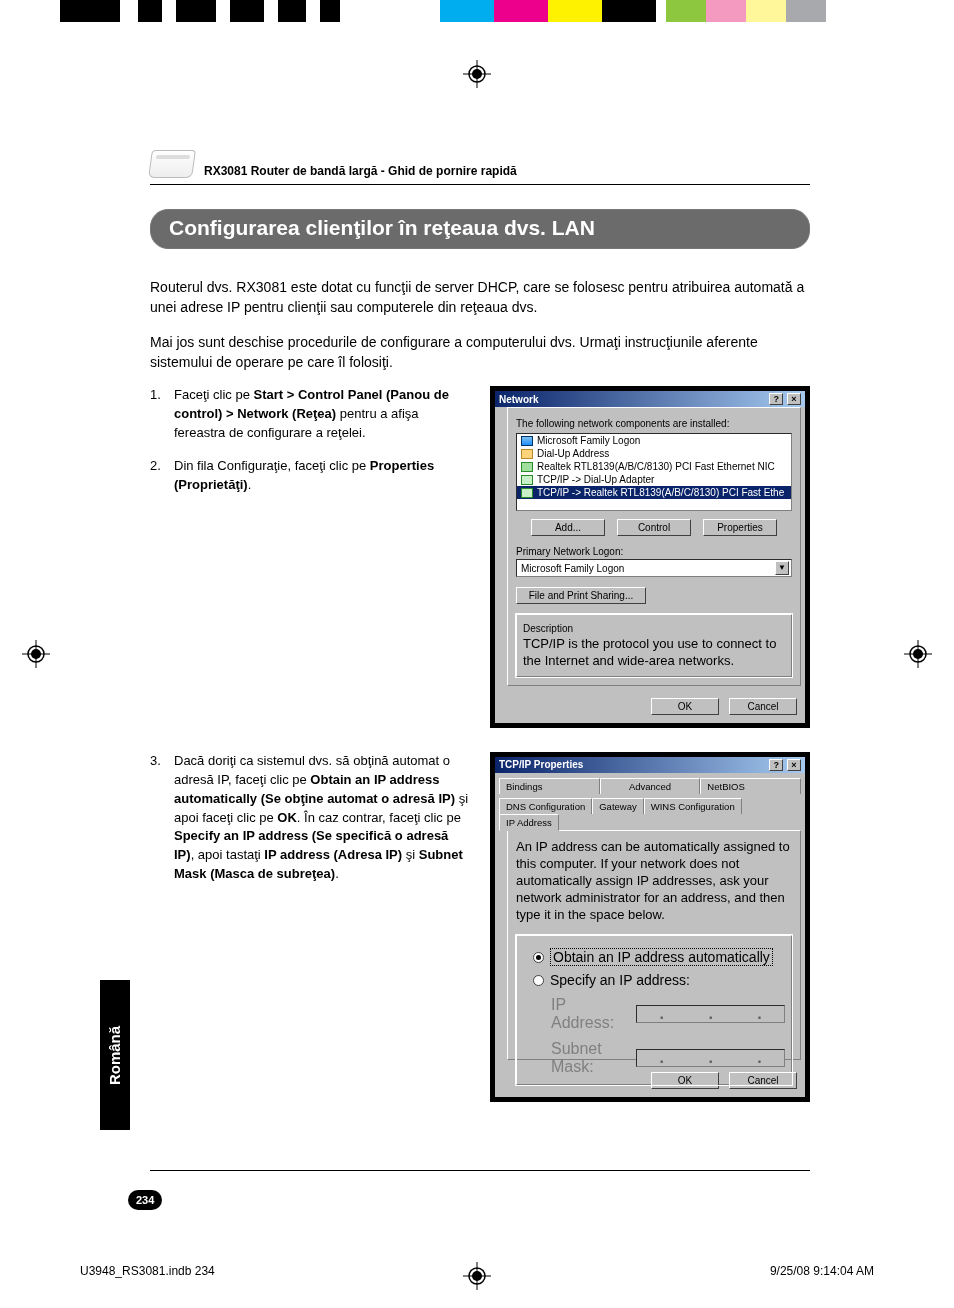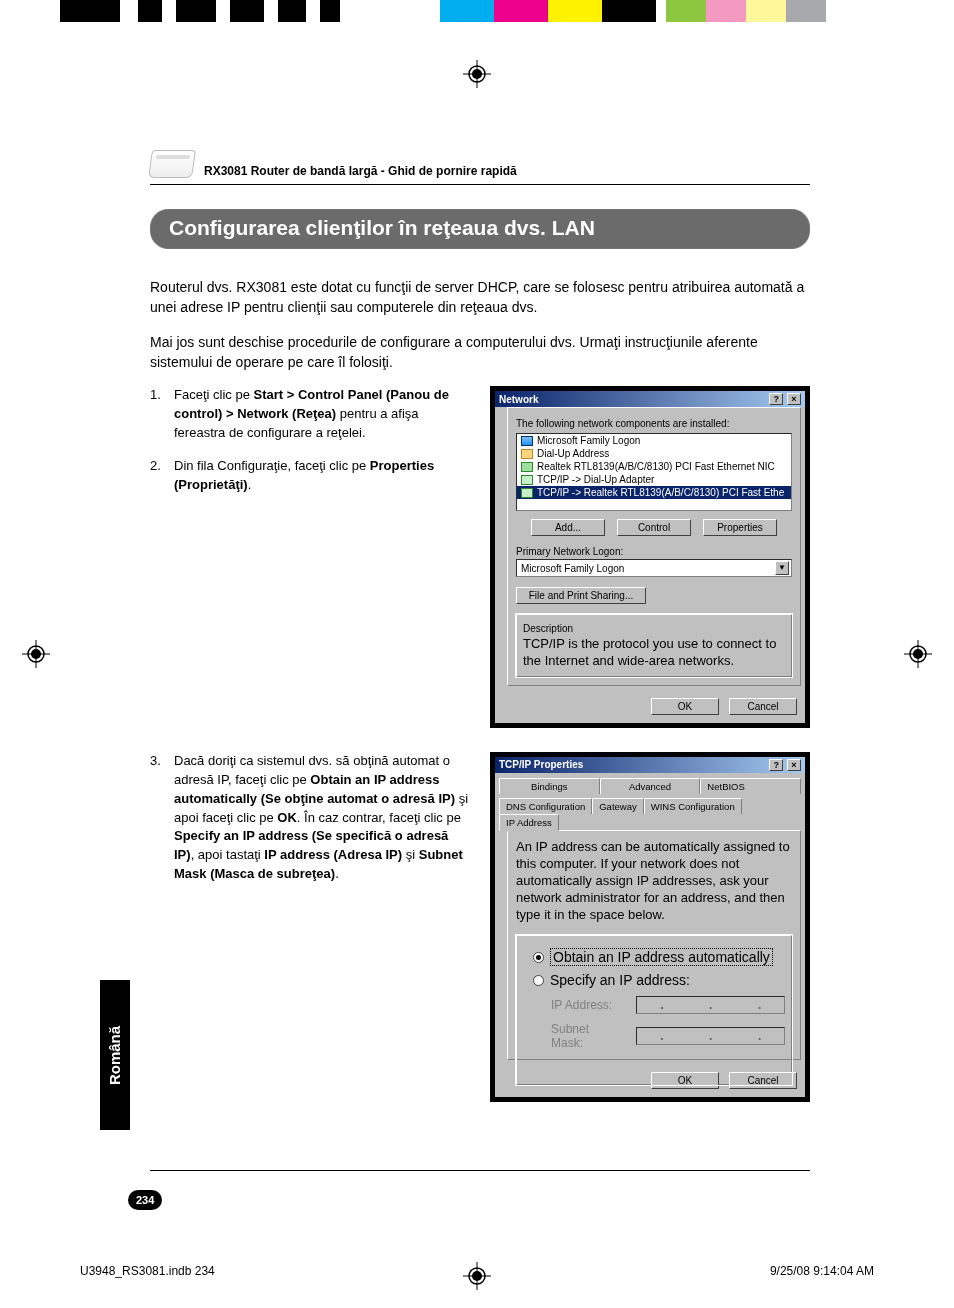--- a/index.html
+++ b/index.html
@@ -199,21 +199,21 @@
   }
   .dlg-btns .winbtn { width: 68px; }
 
   
   .tabrow.multi { flex-wrap: wrap; }
   .tabrow.multi .tab { padding: 2px 6px; font-size: 9.5px; }
   .radio-row { display: flex; align-items: center; gap: 6px; margin: 6px 0 4px 10px; font-size:14px; }
   .radio { width:11px; height:11px; border-radius:50%; border:1px solid #404040; background:#fff; display:inline-flex; align-items:center; justify-content:center; }
   .radio.checked::after { content:""; width:5px; height:5px; border-radius:50%; background:#000; }
   .dotted-sel { border: 1px dotted #000; padding: 0 2px; }
-  .ip-field-row { display:flex; align-items:center; gap: 16px; margin: 8px 0 0 28px; color:#808080; font-size:12px; }
+  .ip-field-row { display:flex; align-items:center; gap: 16px; margin: 8px 0 0 28px; color:#808080; font-size:16px; }
   .ip-box {
     background:#c0c0c0; border:1px inset #808080; width: 150px; height:18px;
     display:flex; align-items:center; justify-content:space-around; color:#606060;
   }
   .ip-box span { font-weight:bold; }
 
   
   .lang-tab {
     position: absolute;
     left: 100px;
@@ -423,21 +423,21 @@
 
     <div class="screenshot">
       <div class="titlebar">
         <span>TCP/IP Properties</span>
         <span class="btns">
           <span>?</span>
           <span>×</span>
         </span>
       </div>
       <div class="tabrow multi" style="padding-bottom:0">
-        <div class="tab" style="flex:1;text-align:center">Bindings</div>
+        <div class="tab" style="flex:1;">Bindings</div>
         <div class="tab" style="flex:1;text-align:center">Advanced</div>
         <div class="tab" style="flex:1;">NetBIOS</div>
       </div>
       <div class="tabrow multi">
         <div class="tab">DNS Configuration</div>
         <div class="tab">Gateway</div>
         <div class="tab">WINS Configuration</div>
         <div class="tab active">IP Address</div>
       </div>
       <div class="tabpanel" style="height:230px">

